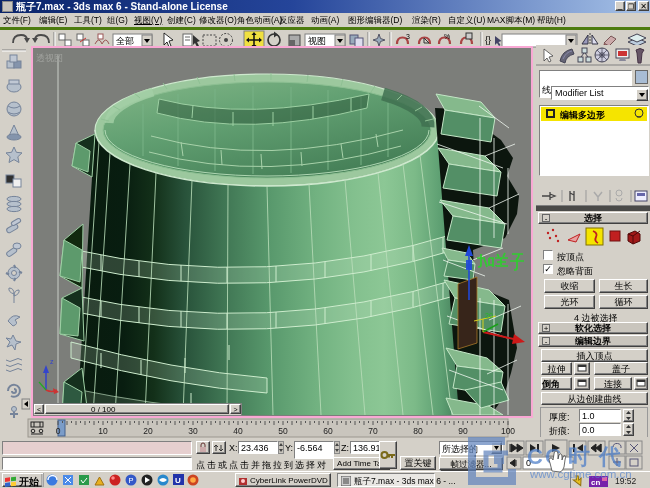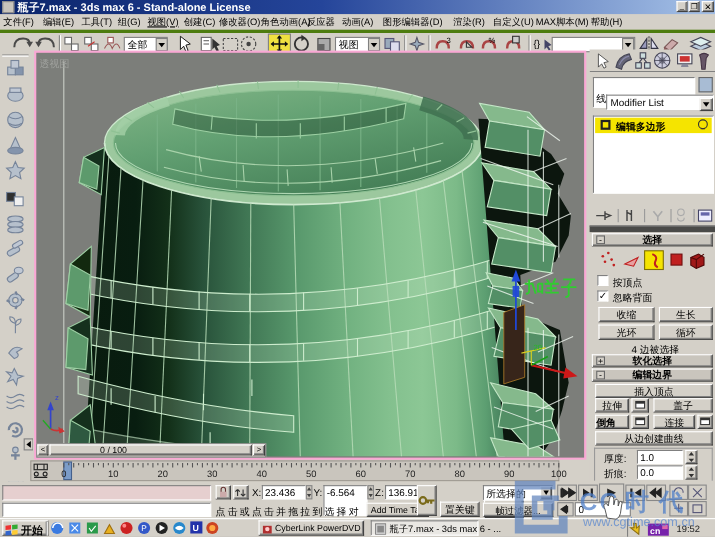--- a/index.html
+++ b/index.html
@@ -593,21 +593,21 @@
       </svg></div>
   <div class="abs btn" style="left:212px;top:3px;width:14px;height:13px;"><svg width="12" height="11">
         <path d="M3,3 l0,6 M3,3 l-2,2 M3,3 l2,2 M8,9 l0,-6 M8,9 l-2,-2 M8,9 l2,-2" stroke="#333" fill="none"></path>
       </svg></div>
   <span class="abs" style="left:229px;top:5px;">X:</span>
   <div class="abs fld" style="left:238px;top:3px;width:40px;height:13px;padding:1px 2px;">23.436</div>
     <div class="abs" style="left:278px;top:3px;width:6px;height:13px;background:#c8c4bc;border:1px solid #888;"><svg width="4" height="11">
         <path d="M0,4 l4,0 l-2,-3 z M0,7 l4,0 l-2,3 z" fill="#444"></path>
       </svg></div>
   <span class="abs" style="left:285px;top:5px;">Y:</span>
-  <div class="abs fld" style="left:294px;top:3px;width:40px;height:28px;padding:1px 2px;">-6.564</div>
+  <div class="abs fld" style="left:294px;top:3px;width:40px;height:18px;padding:1px 2px;">-6.564</div>
     <div class="abs" style="left:334px;top:3px;width:6px;height:13px;background:#c8c4bc;border:1px solid #888;"><svg width="4" height="11">
         <path d="M0,4 l4,0 l-2,-3 z M0,7 l4,0 l-2,3 z" fill="#444"></path>
       </svg></div>
   <span class="abs" style="left:341px;top:5px;">Z:</span>
   <div class="abs fld" style="left:350px;top:3px;width:40px;height:13px;padding:1px 2px;">136.91</div>
     <div class="abs" style="left:390px;top:3px;width:6px;height:13px;background:#c8c4bc;border:1px solid #888;"><svg width="4" height="11">
         <path d="M0,4 l4,0 l-2,-3 z M0,7 l4,0 l-2,3 z" fill="#444"></path>
       </svg></div>
   <span class="abs" style="left:196px;top:21px;font-size:9px;letter-spacing:2px;">点击或点击并拖拉到选择对</span>
   <div class="abs btn" style="left:333px;top:19px;width:57px;height:13px;text-align:center;line-height:12px;font-size:8px;">Add Time Tag</div>

